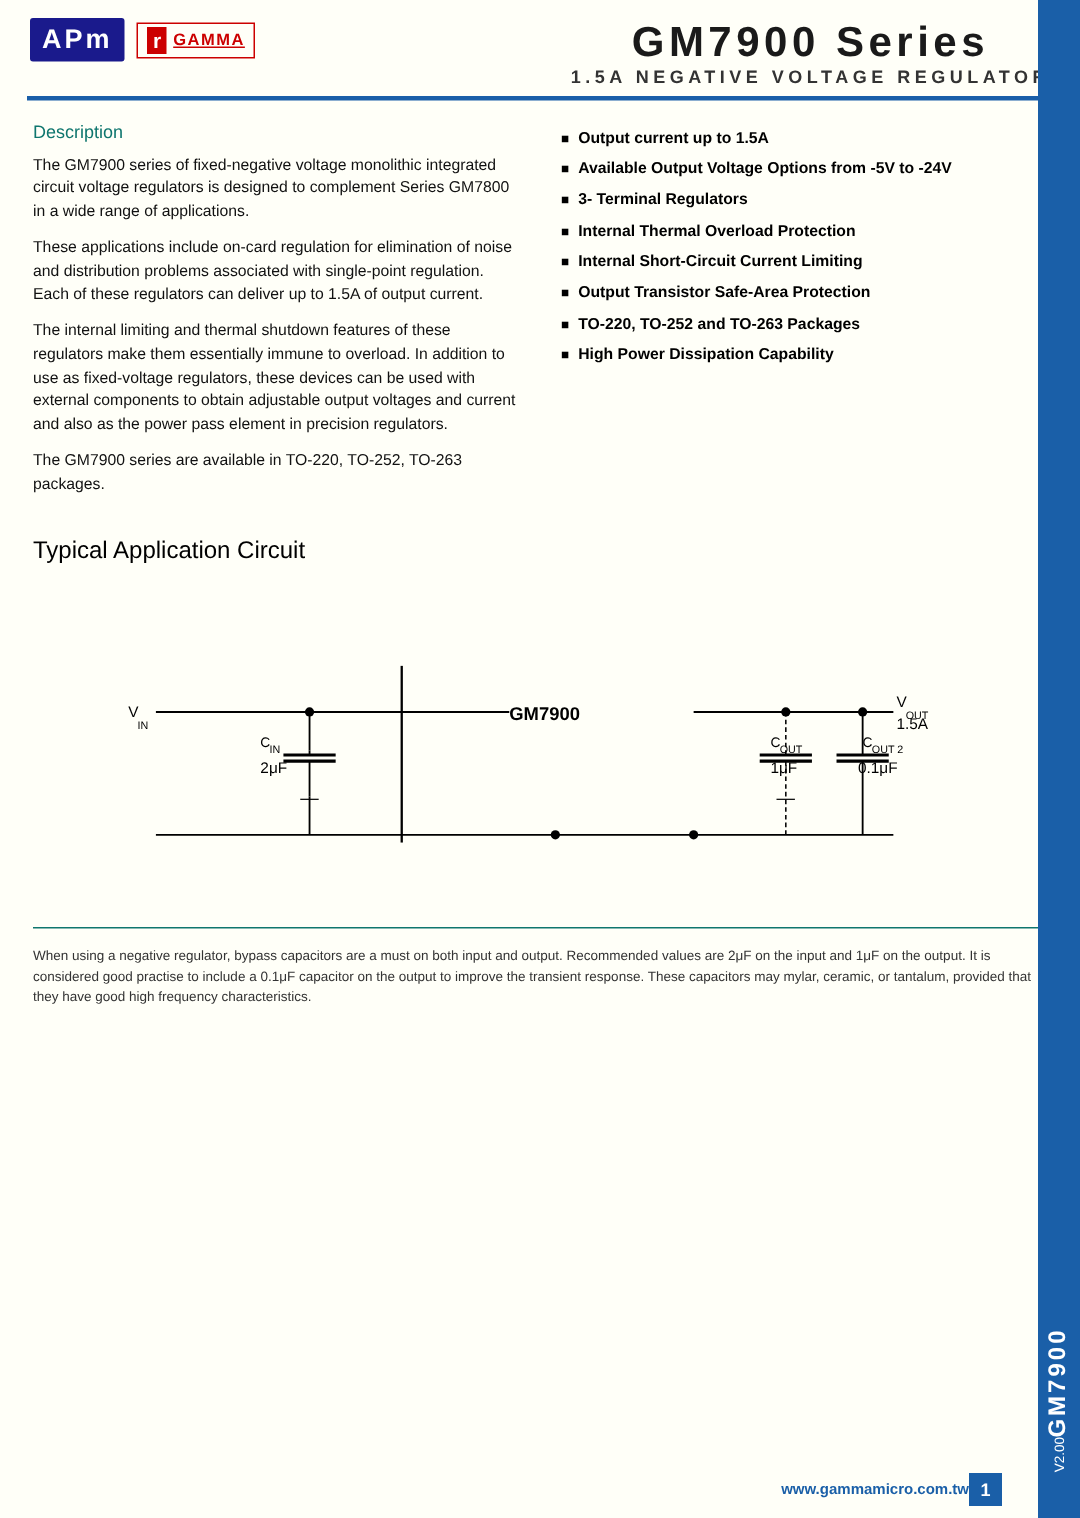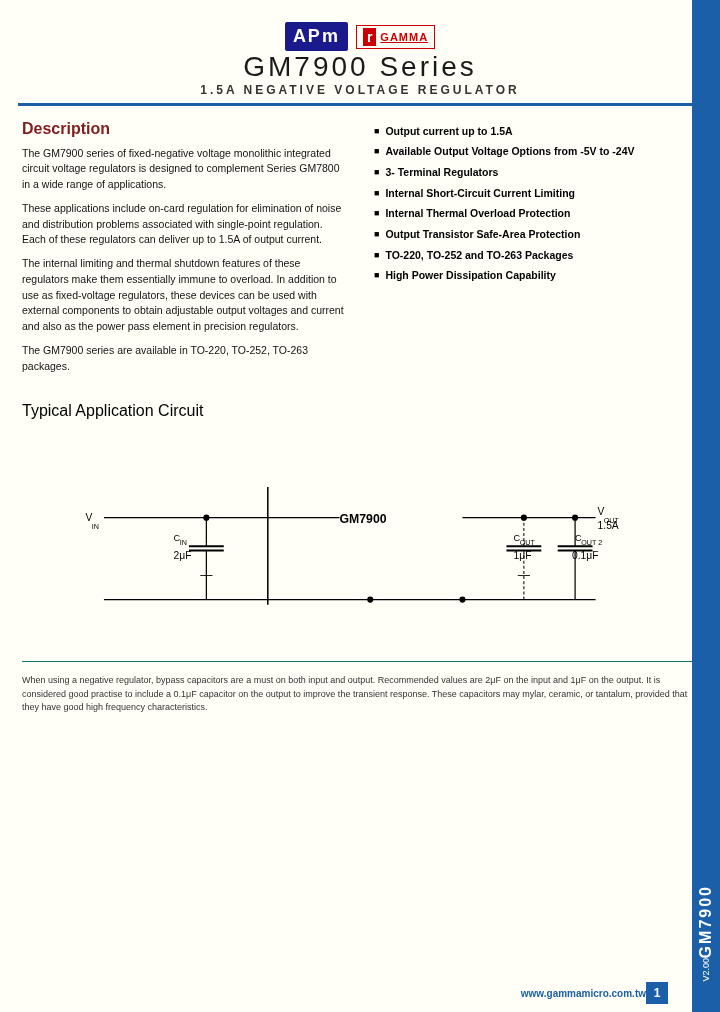--- a/index.html
+++ b/index.html
@@ -9,24 +9,23 @@
       background: #fffff8;
       font-family: Arial, sans-serif;
       font-size: 11px;
       color: #000;
       position: relative;
     }
 
     
     .header {
       display: flex;
-      align-items: center;
+      align-items: flex-start;
       justify-content: space-between;
-      padding: 22px 20px 6px 20px;
-      flex-direction: column;
+      padding: 12px 20px 6px 20px;
     }
     .logo-area {
       display: flex;
       align-items: center;
       gap: 8px;
     }
     .apm-logo {
       background: #1a1a8c;
       color: white;
       font-size: 18px;
@@ -55,21 +54,21 @@
       font-weight: bold;
       font-size: 11px;
       letter-spacing: 1px;
       text-decoration: underline;
     }
     .title-area {
       text-align: center;
     }
     .main-title {
       font-size: 28px;
-      font-weight: normal;
+      font-weight: bold;
       letter-spacing: 3px;
       color: #1a1a1a;
       font-family: Arial, sans-serif;
     }
     .subtitle {
       font-size: 12px;
       letter-spacing: 3px;
       color: #333;
       font-weight: bold;
     }
@@ -87,24 +86,24 @@
       gap: 0;
       padding: 14px 22px 10px 22px;
     }
 
     
     .description-col {
       flex: 1;
       padding-right: 18px;
     }
     .section-title {
-      font-size: 16px;
-      font-weight: bold;
+      font-size: 12px;
+      font-weight: normal;
       margin-bottom: 8px;
-      color: #7f1d1d;
+      color: #0f766e;
     }
     .desc-text {
       font-size: 10.5px;
       line-height: 1.5;
       margin-bottom: 8px;
       color: #111;
     }
 
     
     .features-col {
@@ -254,24 +253,24 @@
       <li>
           <span>Output current up to 1.5A</span>
         </li>
       <li>
           <span>Available Output Voltage Options from -5V to -24V</span>
         </li>
       <li>
           <span>3- Terminal Regulators</span>
         </li>
       <li>
+          <span>Internal Thermal Overload Protection</span>
+        </li>
+      <li>
           <span>Internal Short-Circuit Current Limiting</span>
-        </li>
-      <li>
-          <span>Internal Thermal Overload Protection</span>
         </li>
       <li>
           <span>Output Transistor Safe-Area Protection</span>
         </li>
       <li>
           <span>TO-220, TO-252 and TO-263 Packages</span>
         </li>
       <li>
           <span>High Power Dissipation Capability</span>
         </li>

